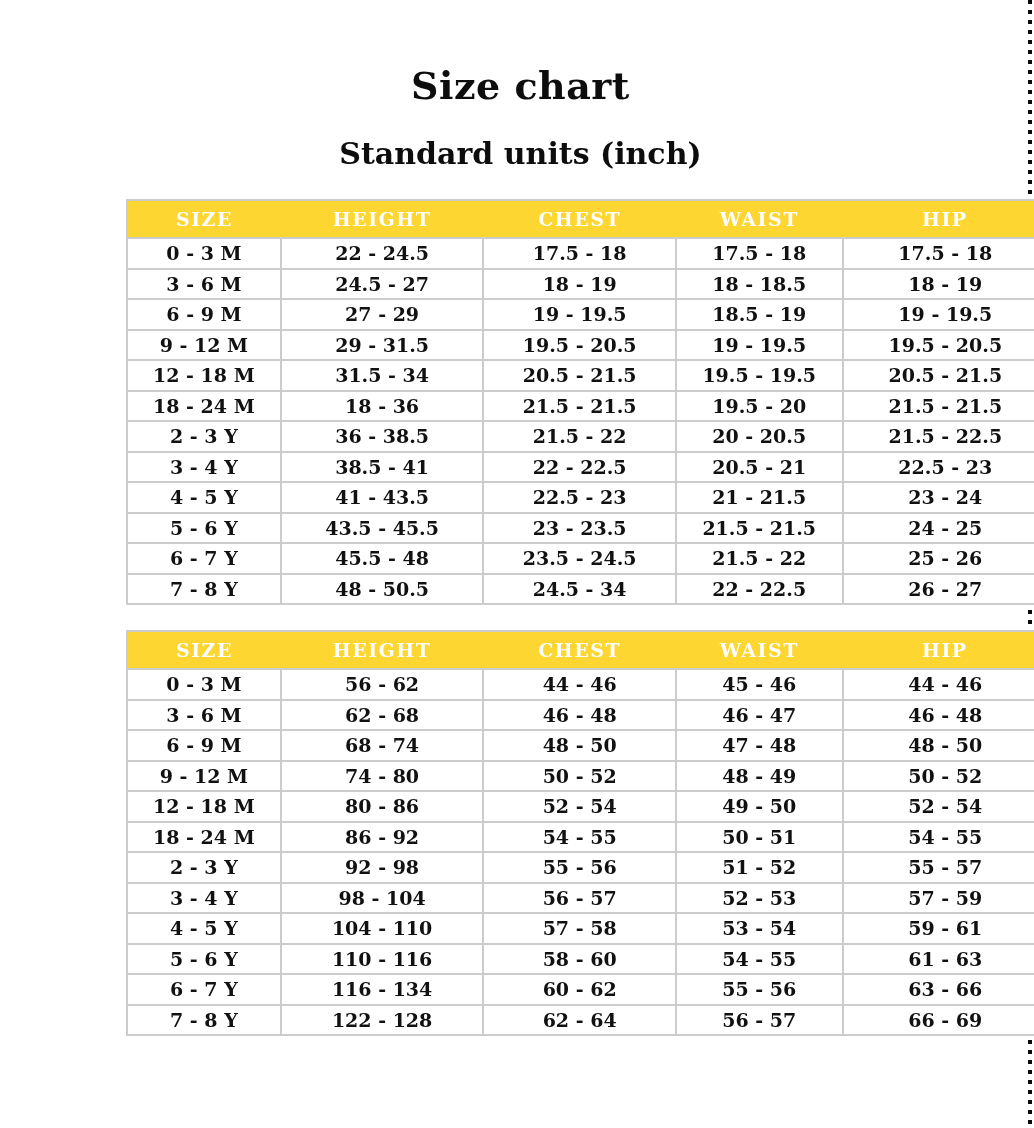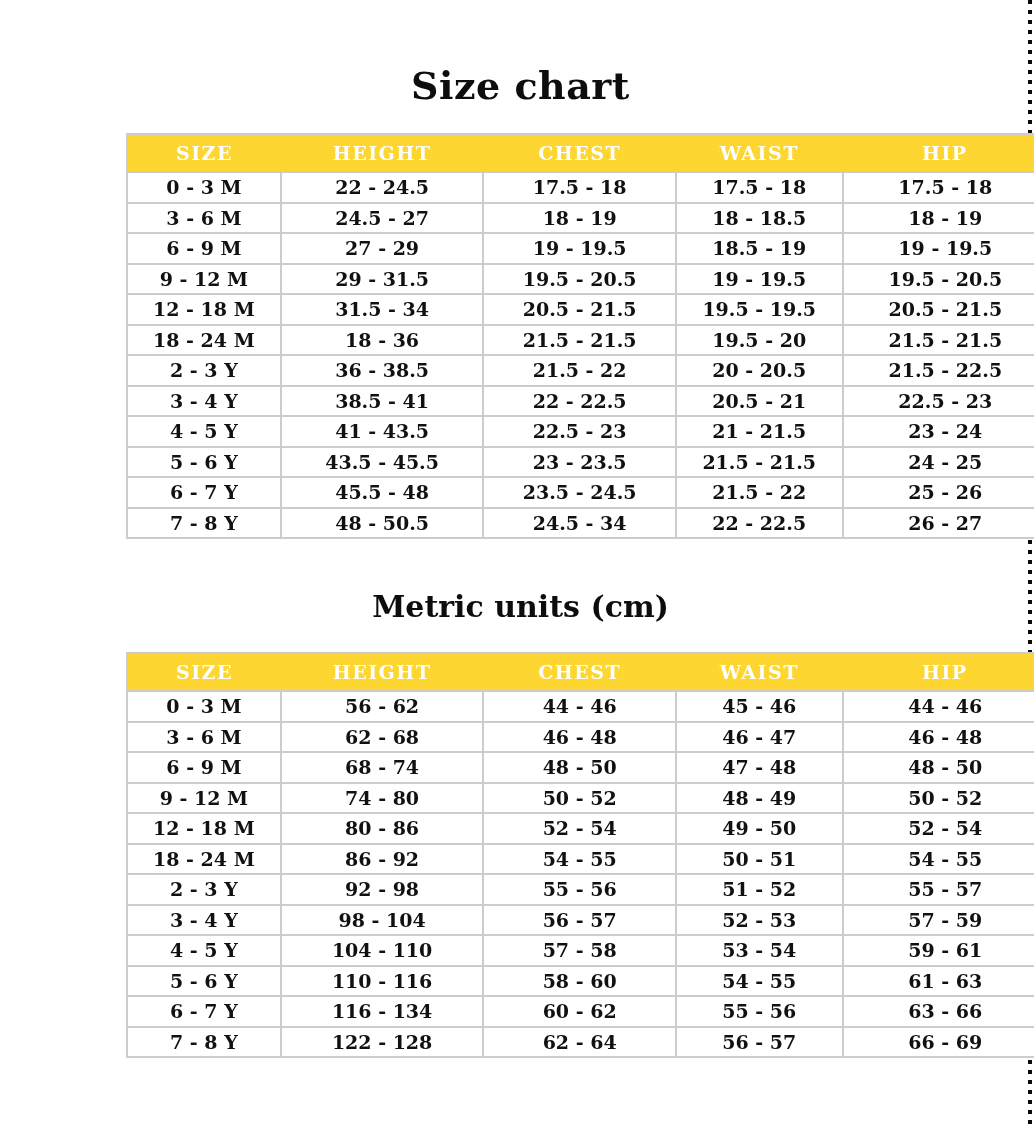--- a/index.html
+++ b/index.html
@@ -97,20 +97,21 @@
 </head>
 <body>
 
 <div class="page">
   <div class="tear-line"></div>
 
   <div class="content">
 
     <h1 class="page-title">Size chart</h1>
 
+    <h2 class="section-title inch-title">Standard units (inch)</h2>
 
     <table class="size-table">
       <colgroup>
         <col class="c0">
           <col class="c1">
           <col class="c2">
           <col class="c3">
           <col class="c4">
       </colgroup>
       <thead>
@@ -203,21 +204,20 @@
           <tr>
             <td>7 - 8 Y</td>
             <td>48 - 50.5</td>
             <td>24.5 - 34</td>
             <td>22 - 22.5</td>
             <td>26 - 27</td>
           </tr>
         </tbody>
     </table>
 
-    <h2 class="section-title metric-title">Metric units (cm)</h2>
 
     <table class="size-table">
       <colgroup>
         <col class="c0">
           <col class="c1">
           <col class="c2">
           <col class="c3">
           <col class="c4">
       </colgroup>
       <thead>

